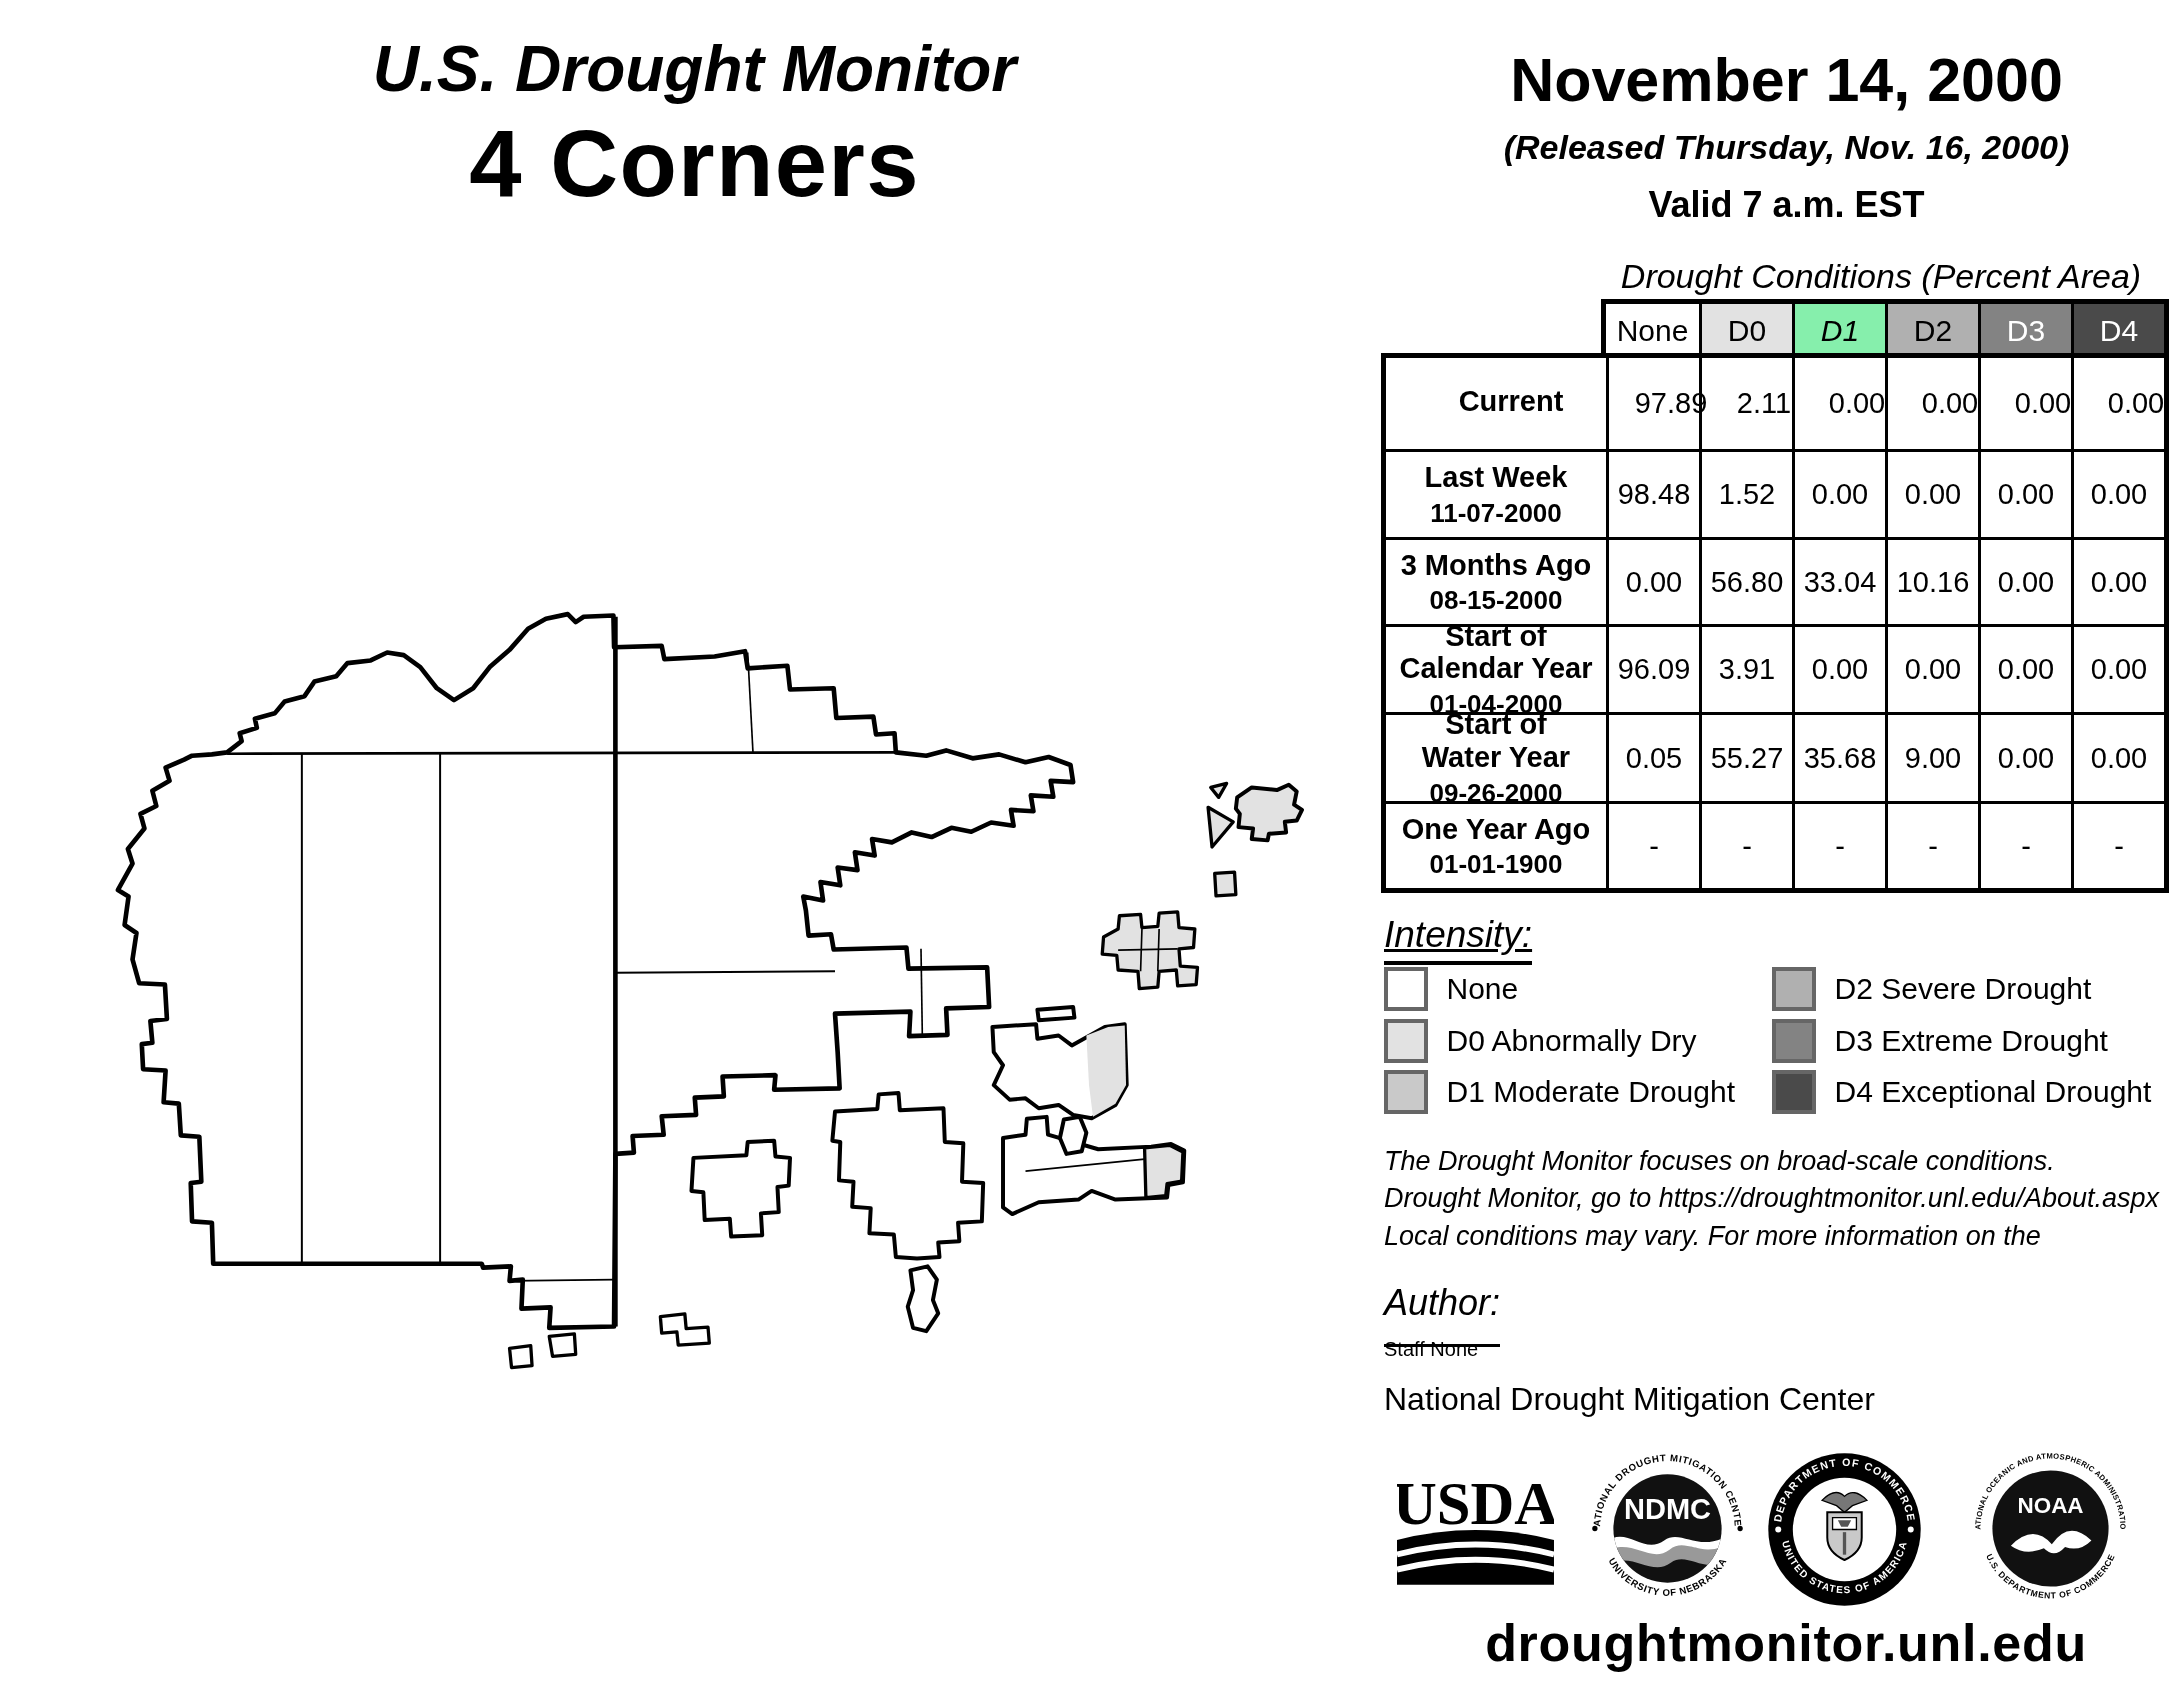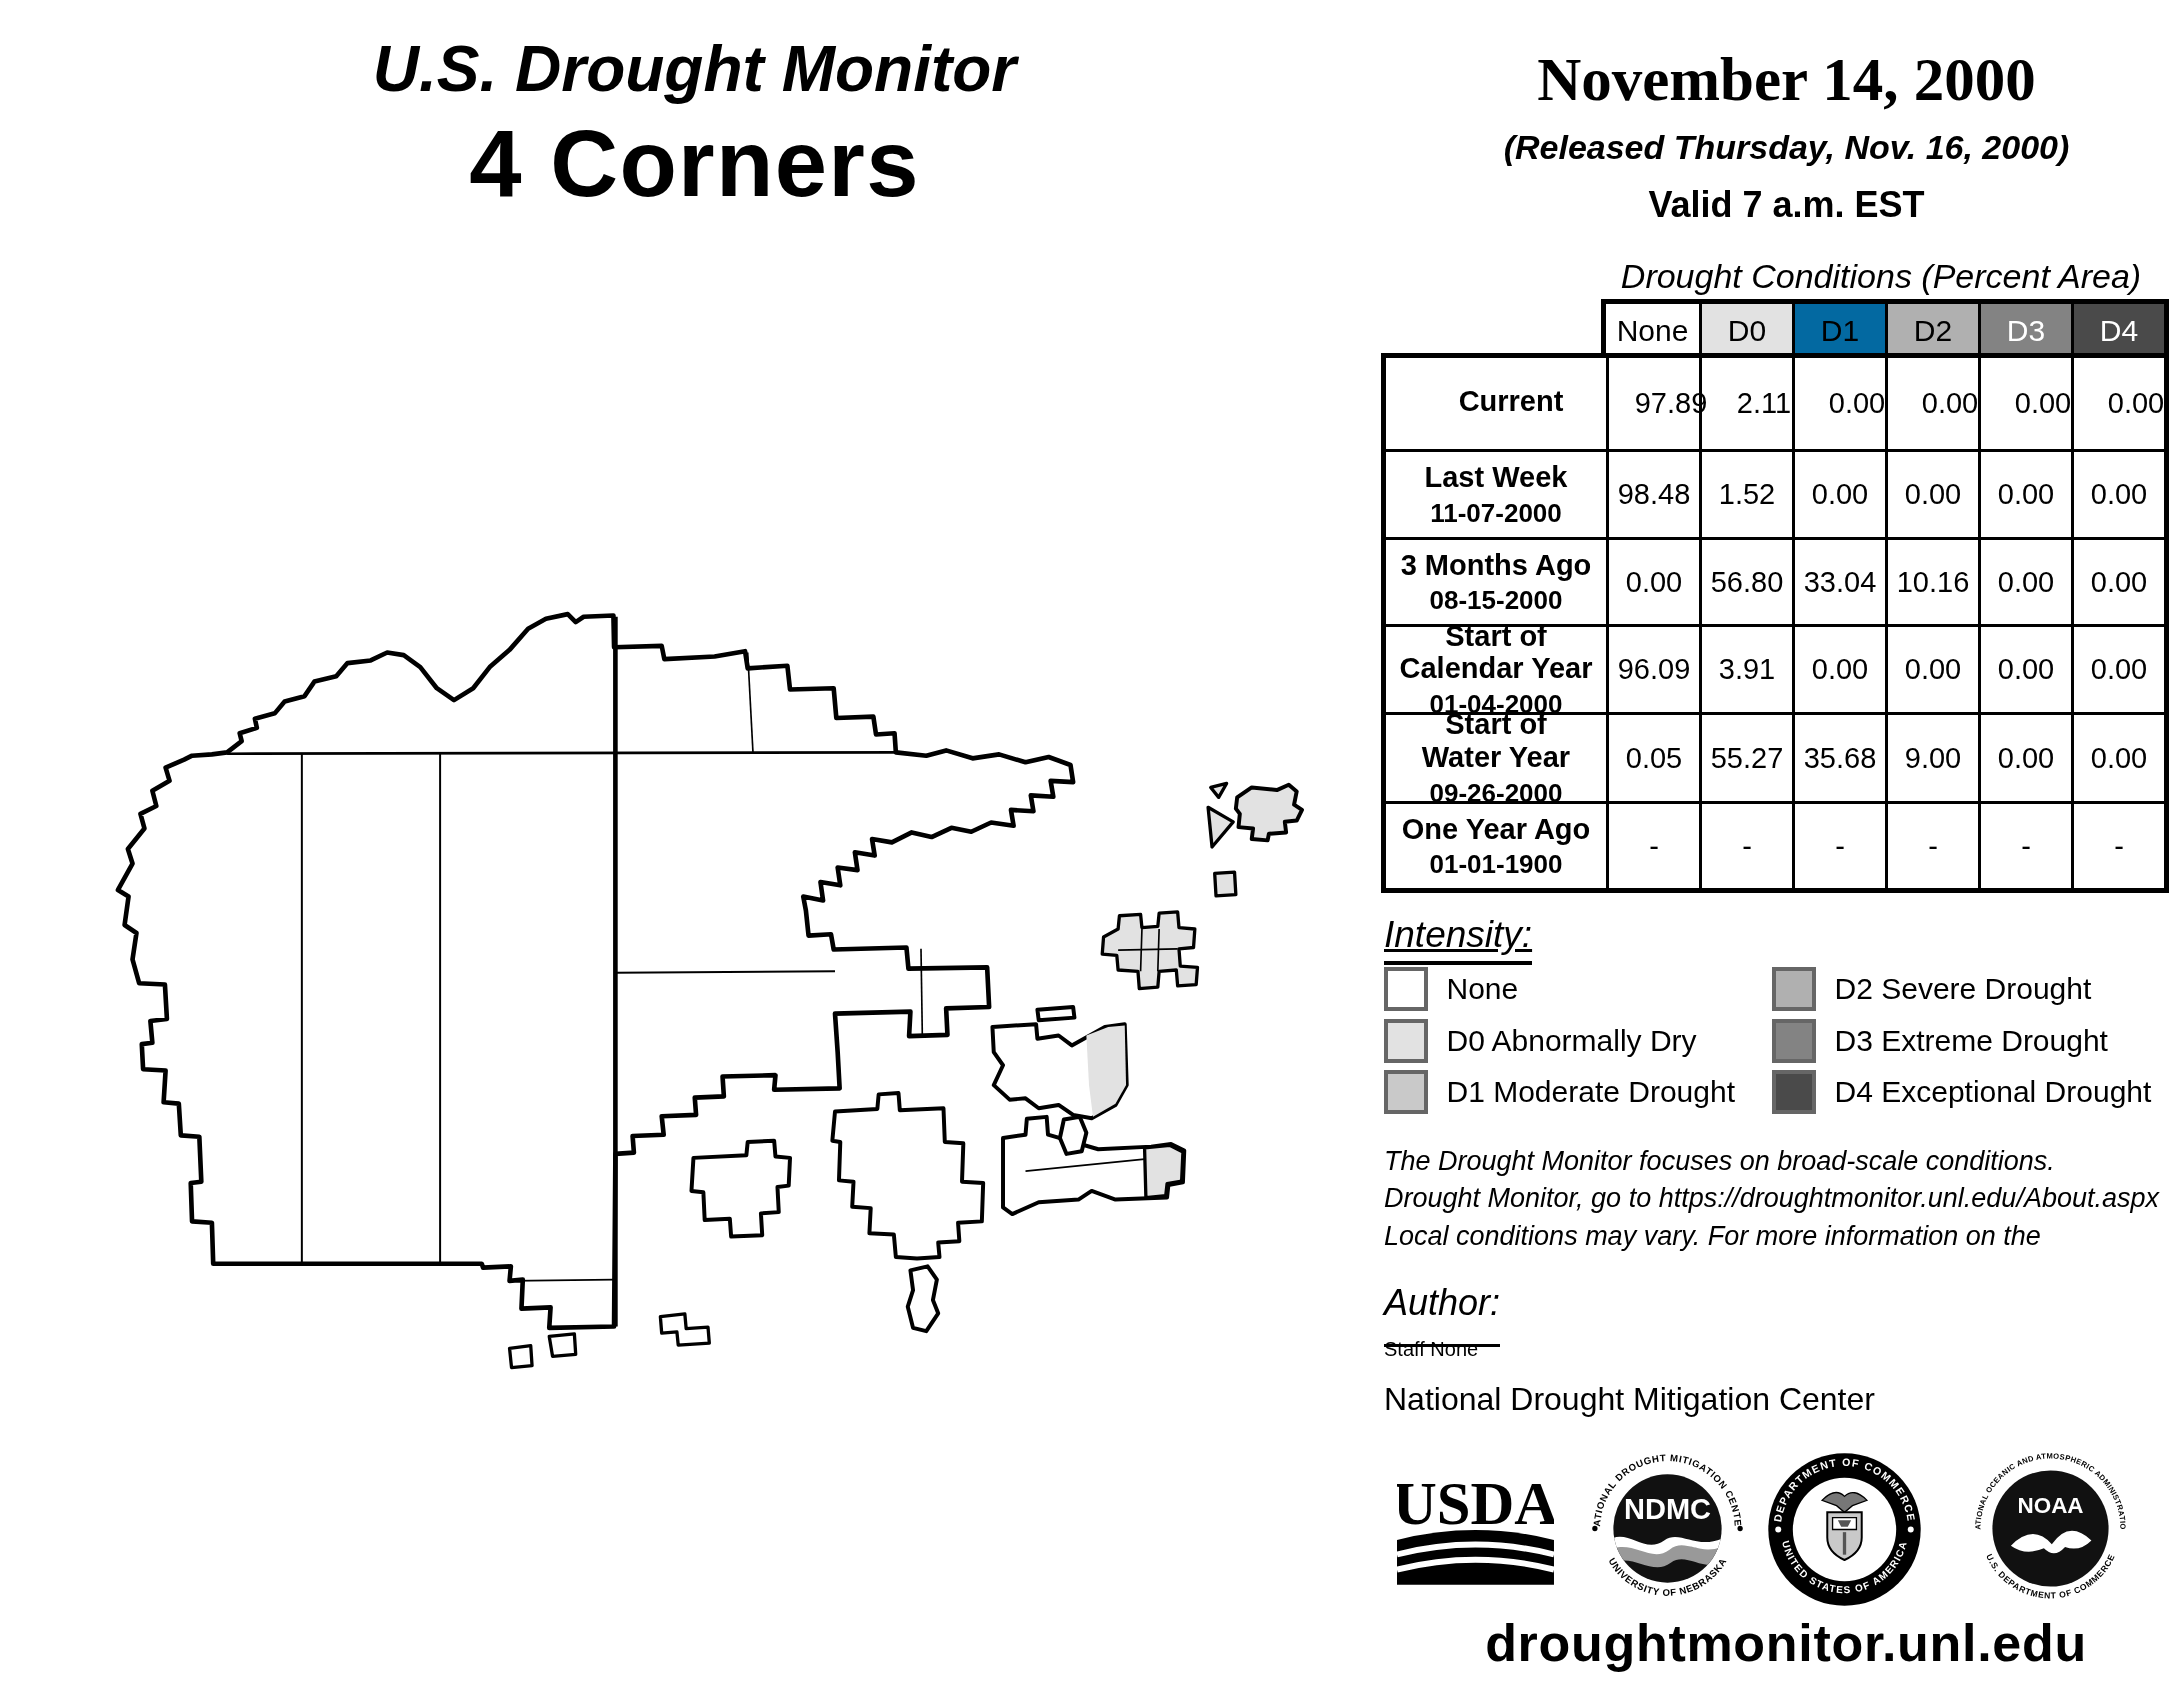--- a/index.html
+++ b/index.html
@@ -6,21 +6,21 @@
   body{
     width:2183px;height:1687px;position:relative;background:#ffffff;
     font-family:"Liberation Sans", sans-serif;color:#000;
   }
   
   .title-wrap{position:absolute;left:251px;top:36px;width:887px;text-align:center;}
   .title-main{font-size:64px;font-weight:bold;font-style:italic;line-height:1.05;}
   .title-region{font-size:94px;font-weight:bold;line-height:1.05;margin-top:12px;letter-spacing:1.3px;}
   
   .date-wrap{position:absolute;left:1416px;top:45px;width:741px;text-align:center;}
-  .date-main{font-size:61px;font-weight:bold;font-family:Liberation Serif, serif;}
+  .date-main{font-size:61px;font-weight:bold;}
   .date-released{font-size:34px;font-weight:bold;font-style:italic;margin-top:13.2px;}
   .date-valid{font-size:36px;font-weight:bold;margin-top:17px;}
   
   .tbl-title{position:absolute;left:1588px;top:257px;width:586px;text-align:center;
              font-size:34px;font-style:italic;}
   .tbl-header{position:absolute;left:1601px;top:299px;display:grid;
               grid-template-columns:repeat(6,93px);border:5.3px solid #000;border-bottom:none;}
   .hcell{height:54px;display:flex;align-items:center;justify-content:center;
          font-size:30px;border-left:3.3px solid #000;box-sizing:border-box;background:#fff;}
   .hcell:first-child{border-left:none;}
@@ -154,21 +154,21 @@
   <path class="mapline" stroke-width="2.5" d="M 1622,514 L 1620,578"></path>
   <path class="mapline" stroke-width="2.5" d="M 1560,546 L 1650,544"></path>
 </svg>
 </div>
 
 <div class="tbl-title">Drought Conditions (Percent Area)</div>
 
 <div class="tbl-header">
   <div class="hcell" style="background: rgb(255, 255, 255); color: rgb(0, 0, 0);">None</div>
   <div class="hcell" style="background: rgb(226, 226, 226); color: rgb(0, 0, 0);">D0</div>
-  <div class="hcell" style="background: #0369a1; color: rgb(0, 0, 0);">D1</div>
+  <div class="hcell" style="background: #86efac; color: rgb(0, 0, 0); font-style: italic;">D1</div>
   <div class="hcell" style="background: rgb(176, 176, 176); color: rgb(0, 0, 0);">D2</div>
   <div class="hcell" style="background: rgb(131, 131, 131); color: rgb(255, 255, 255);">D3</div>
   <div class="hcell" style="background: rgb(74, 74, 74); color: rgb(255, 255, 255);">D4</div>
 </div>
 
 <div class="tbl-body">
 
   <div class="bcell r0 c0 label-cell">
     <span>Current</span>
     <span></span>

